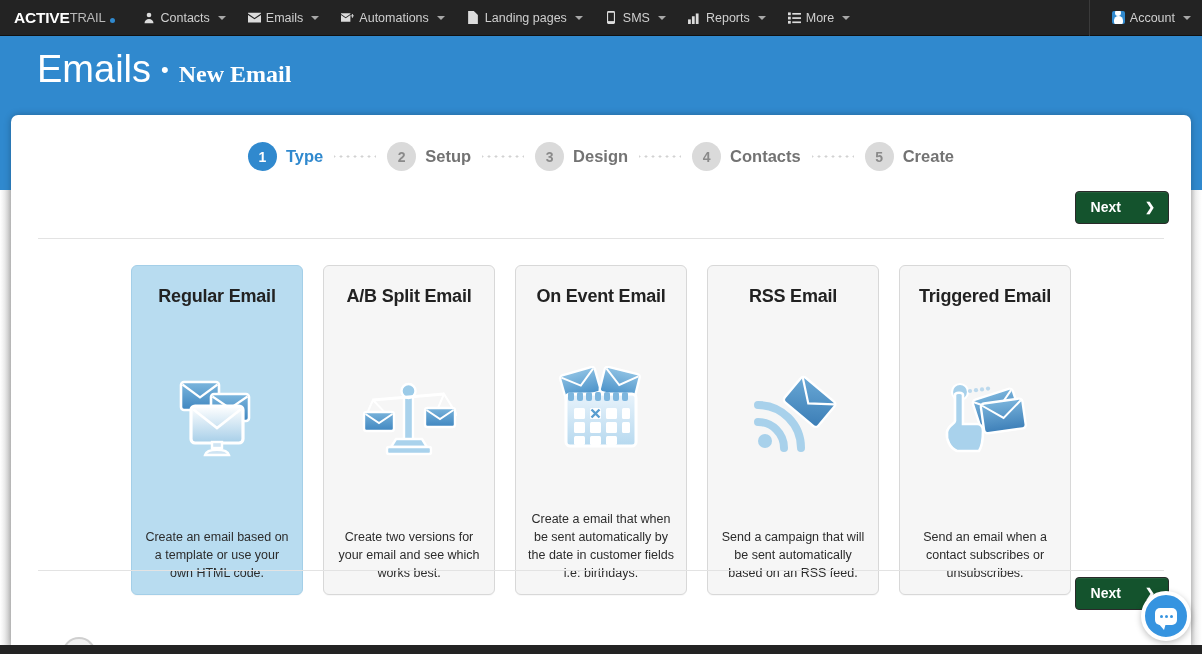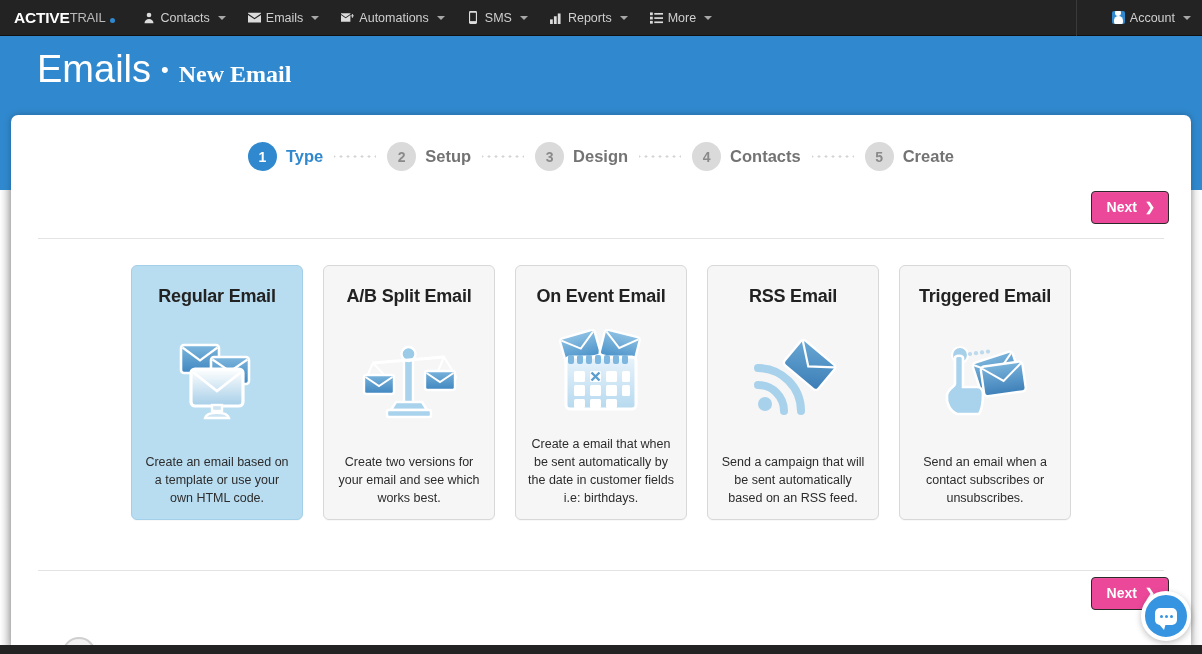--- a/index.html
+++ b/index.html
@@ -34,21 +34,21 @@
     height: 36px; padding: 0 11px;
     color: #cfcfcf; font-size: 12.5px; white-space: nowrap;
     cursor: pointer;
   }
   .navitem .ic { display:inline-flex; align-items:center; justify-content:center; width:13px; height:13px; color:#dcdcdc; }
   .caret {
     width: 0; height: 0; margin-left: 3px;
     border-left: 4px solid transparent; border-right: 4px solid transparent;
     border-top: 4px solid #a8a8a8;
   }
-  .nav-right { display:flex; align-items:center; height:36px; border-left:1px solid #3a3a3a; padding-left: 24px; margin-left:auto;}
+  .nav-right { display:flex; align-items:center; height:36px; border-left:1px solid #3a3a3a; padding-left: 11px; margin-left:auto;}
   .avatar-ic {
     width: 16px; height: 16px; background: #3089ce; border-radius: 2px;
     display:flex; align-items:flex-end; justify-content:center; overflow:hidden;
   }
   .avatar-ic i { display:block; width:9px; height:9px; background:#fff; border-radius:50% 50% 40% 40%; position:relative; top:3px;}
   .avatar-ic i::before{content:"";position:absolute;top:-6px;left:1.5px;width:6px;height:6px;background:#fff;border-radius:50%;}
 
   
   .pagehead {
     position: absolute; top: 36px; left: 0; width: 1202px; height: 154px;
@@ -94,45 +94,45 @@
     width: 42px; height: 3px; margin: 0 11px;
     background-image: radial-gradient(circle, #d2d2d2 1.2px, rgba(0,0,0,0) 1.4px);
     background-size: 7px 3px; background-repeat: repeat-x;
     background-position: center;
   }
 
   
   .nextrow-top { position:absolute; right: 22px; top: 76px; }
   .nextrow-bottom { position:absolute; right: 22px; top: 462px; }
   .btn-next {
-    background: #ec4899;
+    background: #14532d;
     color: #ffffff;
     border: 1px solid #2a2a2a;
     border-radius: 4px;
     padding: 7px 13px 8px 15px;
     font-size: 14px; font-weight: bold;
-    display: inline-flex; align-items: center; gap: 8px;
+    display: inline-flex; align-items: center; gap: 24px;
     cursor: pointer;
     box-shadow: inset 0 1px 0 rgba(255,255,255,0.07);
   }
   .btn-next .chev { font-size: 12px; font-weight: bold; position: relative; top: 0px;}
 
   .hr {
     position: absolute; left: 27px; width: 1126px; height: 1px; background: #e3e3e3;
   }
   .hr.top { top: 123px; }
   .hr.bottom { top: 455px; }
 
   
   .cards {
     position: absolute; top: 150px; left: 0; width: 1180px;
     display: flex; justify-content: center; gap: 20px;
   }
   .card {
-    width: 172px; height: 255px;
+    width: 172px; height: 330px;
     background: #f6f6f6;
     border: 1px solid #d8d8d8;
     border-radius: 6px;
     display: flex; flex-direction: column; align-items: center;
     padding: 20px 11px 12px 11px;
     cursor: pointer;
     box-shadow: 0 1px 1px rgba(0,0,0,0.03);
   }
   .card.selected { background: #b8dcf0; border-color: #a4cfe8; }
   .card-title {
@@ -229,20 +229,29 @@
           <svg width="15" height="11" viewBox="0 0 18 12" fill="#dcdcdc">
               <path d="M0 1.2 6.5 5.6 13 1.2V0H0z"></path>
               <path d="M0 2.7v9.3h13V2.7L6.5 7.1z"></path>
               <path d="M15.1 1.1h1.3v2h2v1.3h-2v2h-1.3v-2h-2V3.1h2z"></path>
             </svg>
         </span>
         <span>Automations</span>
         <span class="caret"></span>
       </div>
 
+      <div class="navitem">
+        <span class="ic">
+          <svg width="10" height="13" viewBox="0 0 12 16" fill="#dcdcdc">
+              <path d="M0 0h7l5 5v11H0z"></path>
+            </svg>
+        </span>
+        <span>Landing pages</span>
+        <span class="caret"></span>
+      </div>
 
       <div class="navitem">
         <span class="ic">
           <svg width="8" height="13" viewBox="0 0 10 16" fill="#dcdcdc">
               <rect x="0" y="0" width="10" height="16" rx="1.6"></rect>
               <rect x="1.4" y="2.1" width="7.2" height="10.4" fill="#232323"></rect>
             </svg>
         </span>
         <span>SMS</span>
         <span class="caret"></span>

